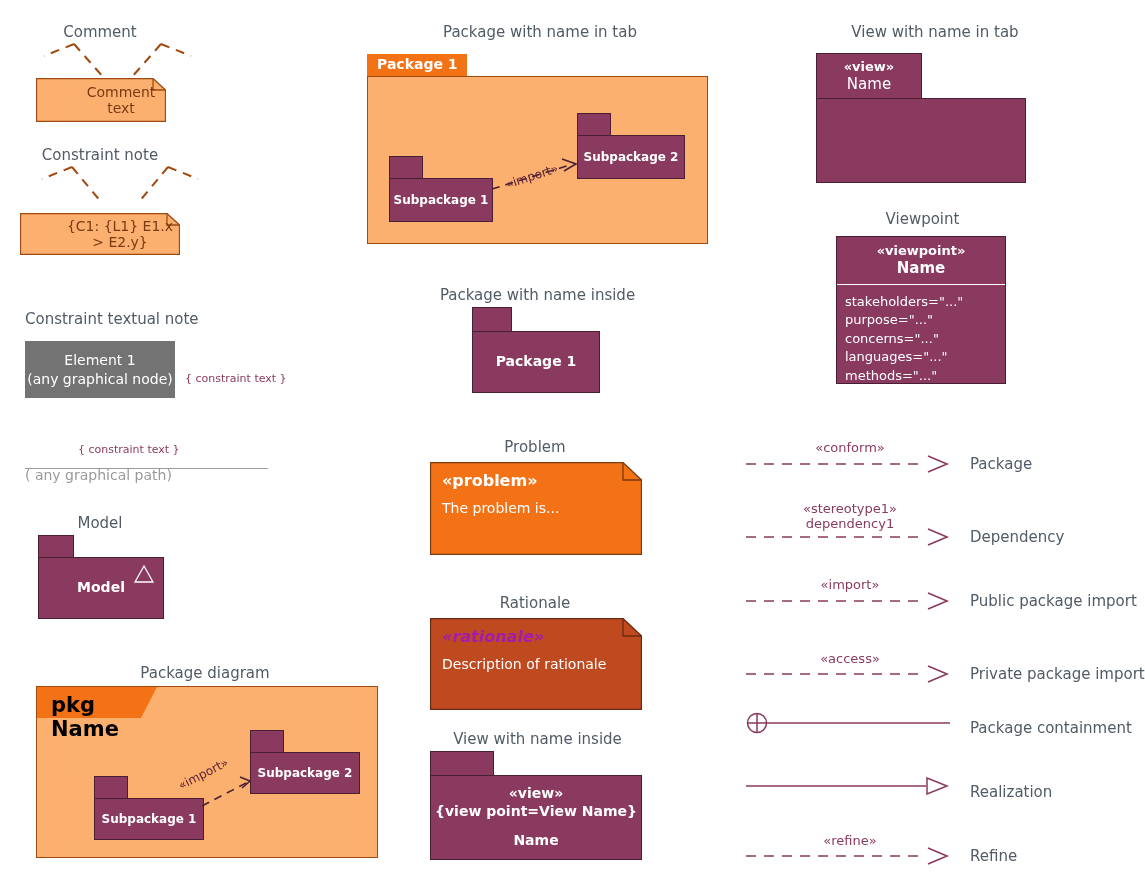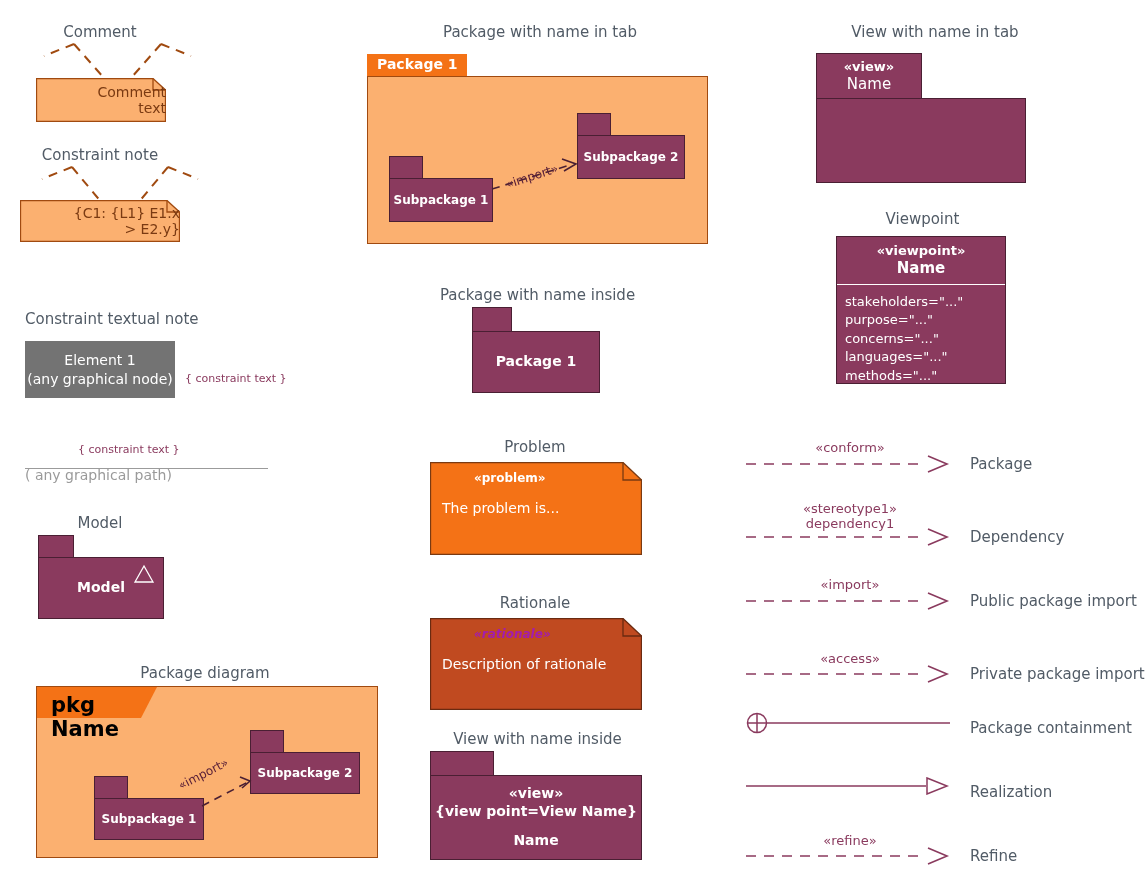--- a/index.html
+++ b/index.html
@@ -47,21 +47,21 @@
     line-height: 1.25;
   }
   .orange-frame {
     background: #fbb070;
     border: 1px solid #a04a10;
     box-sizing: border-box;
   }
   .note-text {
     color: #7a3a12;
     font-size: 14px;
-    text-align: right;
+    text-align: center;
     width: 100%;
     padding-left: 40px;
   }
 
   
   .note {
     position: absolute;
     box-sizing: border-box;
   }
   .note svg { display: block; }
@@ -108,21 +108,21 @@
     justify-content: center;
     line-height: 1.3;
   }
 
   .import-lbl {
     position: absolute;
     color: #5a2038;
     font-size: 12px;
     white-space: nowrap;
   }
-  .stereo-line { font-size: 12px; font-weight: bold; margin-left: 32px; }
+  .stereo-line { font-size: 16px; font-weight: bold; }
 </style>
 </head>
 <body>
 
 <div class="abs caption" style="left:30px; top:25px; width:140px;">Comment</div>
 
 <div class="abs" style="left:30px; top:40px; width:175px; height:40px;">
   <svg width="175" height="42" viewBox="0 0 175 42">
     <line x1="44" y1="4" x2="14" y2="16" stroke="#A04A10" stroke-width="2" stroke-dasharray="9 7"></line>
     <line x1="44" y1="4" x2="74" y2="38" stroke="#A04A10" stroke-width="2" stroke-dasharray="9 7"></line>
@@ -145,21 +145,21 @@
 
 <div class="abs" style="left:20px; top:163px; width:195px; height:42px;">
   <svg width="195" height="44" viewBox="0 0 195 44">
     <line x1="52" y1="4" x2="22" y2="16" stroke="#A04A10" stroke-width="2" stroke-dasharray="9 7"></line>
     <line x1="52" y1="4" x2="82" y2="40" stroke="#A04A10" stroke-width="2" stroke-dasharray="9 7"></line>
     <line x1="148" y1="4" x2="178" y2="16" stroke="#A04A10" stroke-width="2" stroke-dasharray="9 7"></line>
     <line x1="148" y1="4" x2="118" y2="40" stroke="#A04A10" stroke-width="2" stroke-dasharray="9 7"></line>
   </svg>
 </div>
 
-<div class="note" style="left:20px; top:200px; width:160px; height:42px;">
+<div class="note" style="left:20px; top:213px; width:160px; height:42px;">
   <svg width="160" height="42" viewBox="0 0 160 42">
     <path d="M0.5,0.5 H147 L159.5,12 V41.5 H0.5 Z" fill="#FBB070" stroke="#A04A10" stroke-width="1.3"></path>
     <path d="M147,0.5 V12 H159.5" fill="none" stroke="#A04A10" stroke-width="1.3"></path>
   </svg>
   <div class="note-body">
     <span class="note-text" style="font-size:14px;">{C1: {L1} E1.x &gt; E2.y}</span>
   </div>
 </div>
 
 <div class="abs caption" style="left:25px; top:312px; width:180px; text-align:left;">Constraint textual note</div>

